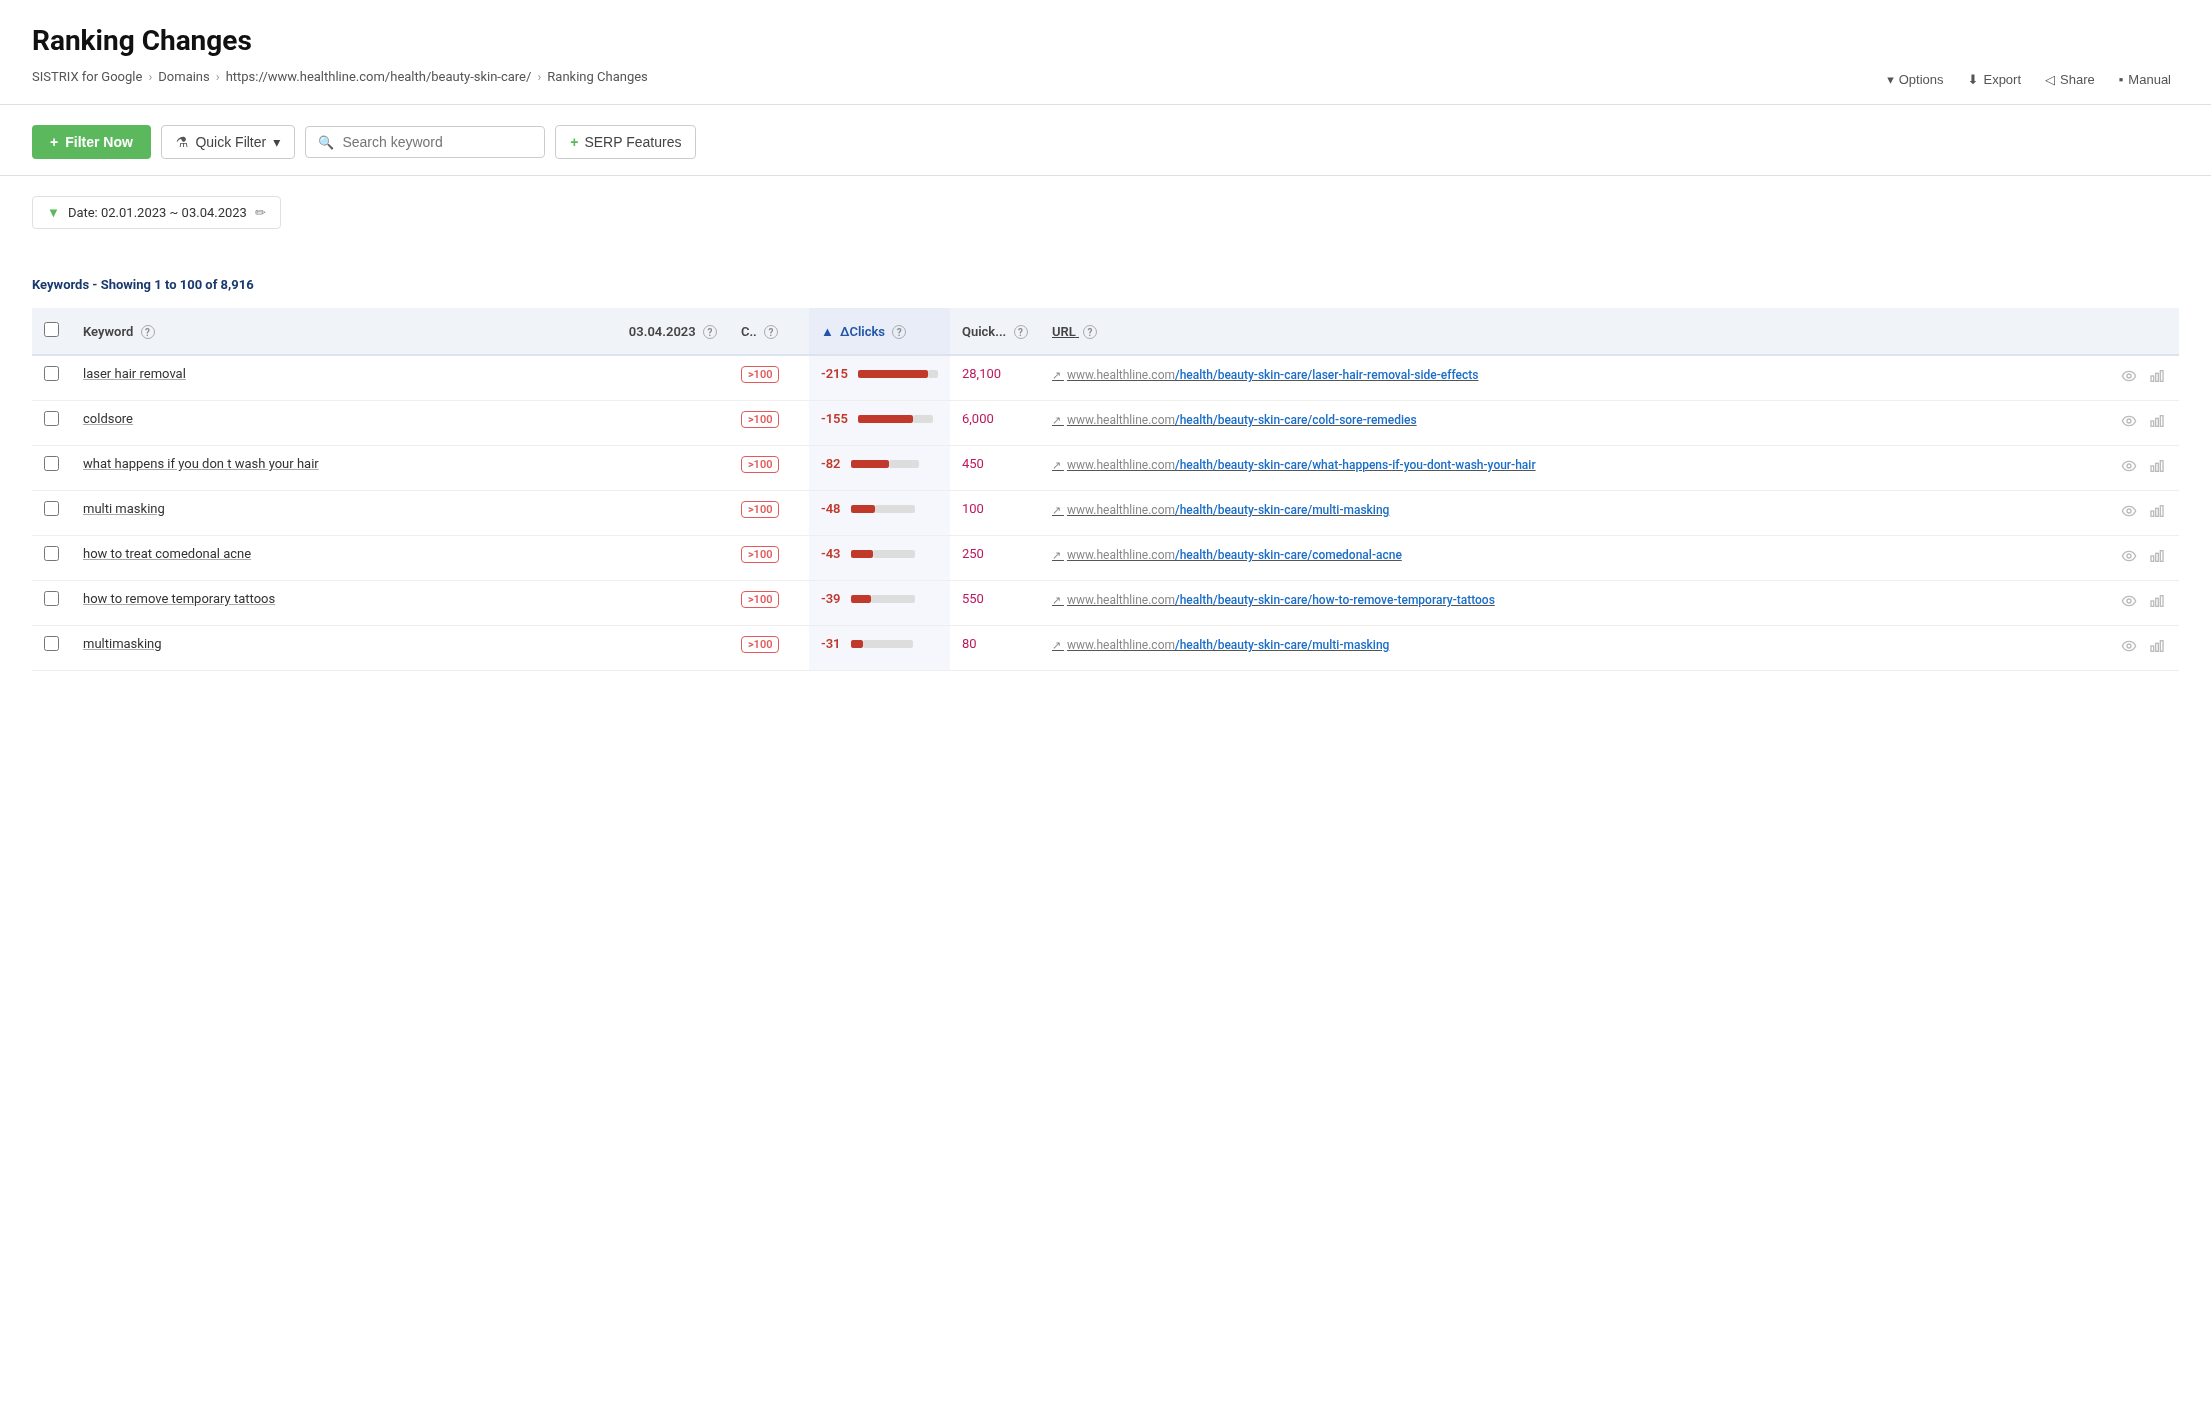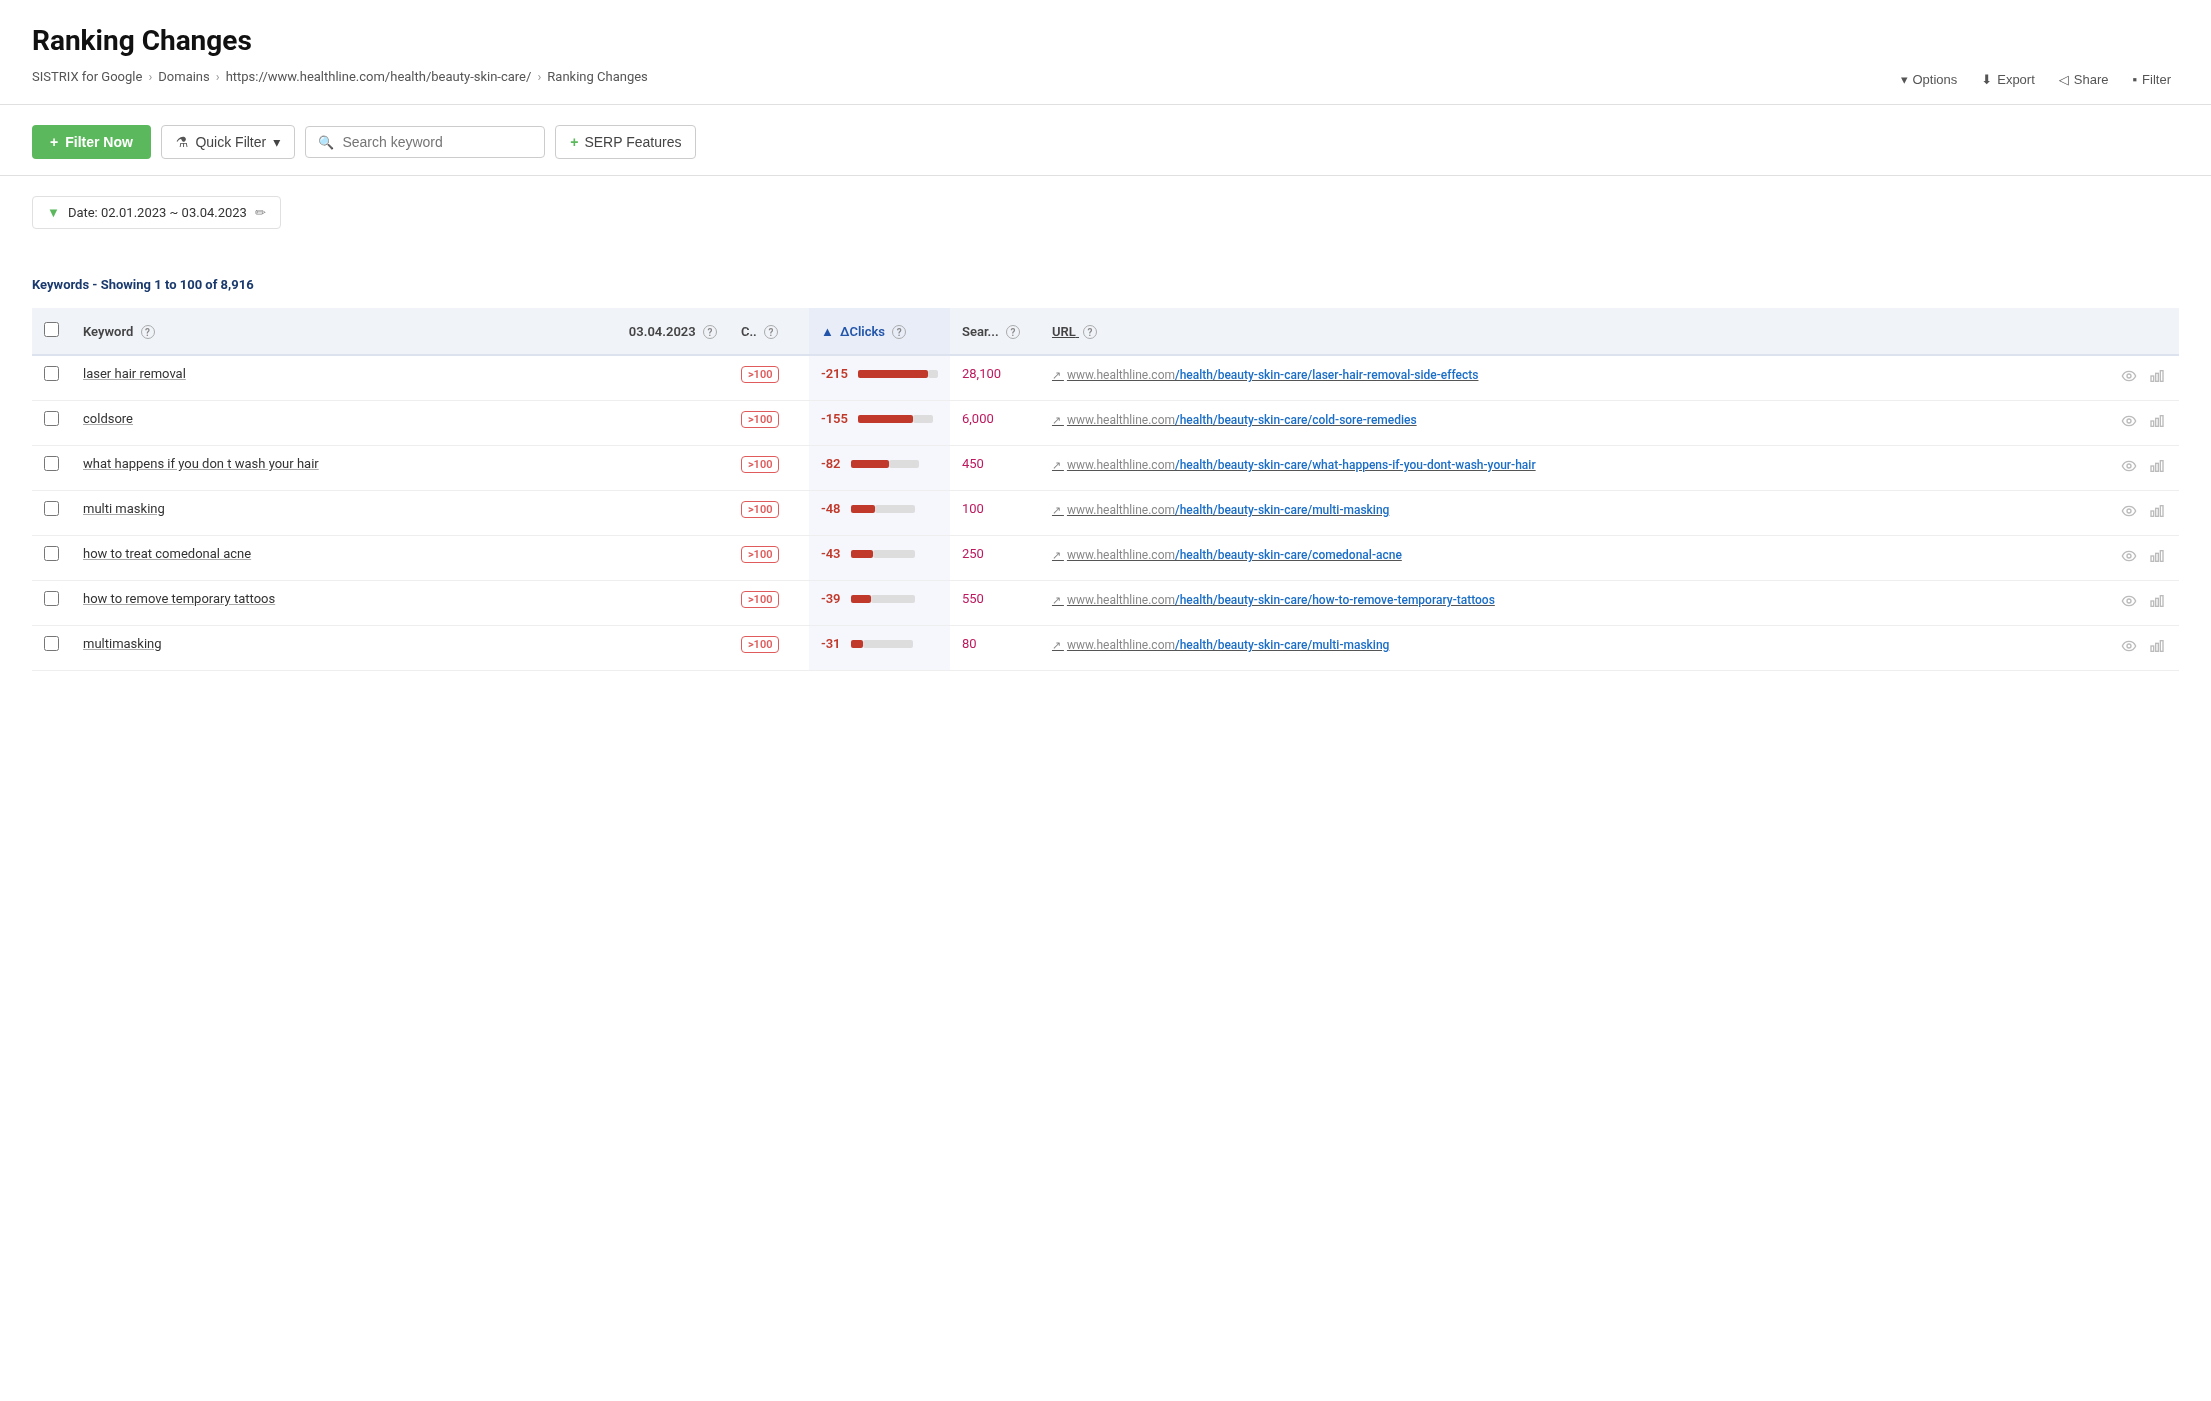--- a/index.html
+++ b/index.html
@@ -282,21 +282,21 @@
     <button class="top-action-btn">
       <span>⬇</span>
       <span>Export</span>
     </button>
     <button class="top-action-btn">
       <span>◁</span>
       <span>Share</span>
     </button>
     <button class="top-action-btn">
       <span>▪</span>
-      <span>Filter</span>
+      <span>Manual</span>
     </button>
   </div>
 
   <h1 class="page-title">Ranking Changes</h1>
 
   <nav class="breadcrumb">
     <a href="#">SISTRIX for Google</a>
     <span class="breadcrumb-sep">›</span>
     <a href="#">Domains</a>
     <span class="breadcrumb-sep">›</span>
@@ -357,21 +357,21 @@
           <th class="col-c">
             <span>C..</span>
             <span class="help-icon">?</span>
           </th>
           <th class="col-delta col-delta" style="cursor:pointer; background:#e8edf8; color:#2255aa;">
             <span class="sort-arrow">▲</span>
             <span>ΔClicks</span>
             <span class="help-icon">?</span>
           </th>
           <th class="col-search">
-            <span>Sear...</span>
+            <span>Quick...</span>
             <span class="help-icon">?</span>
           </th>
           <th class="col-url">
             <span>URL</span>
             <span class="help-icon">?</span>
           </th>
           <th class="col-actions"></th>
         </tr>
       </thead>
       <tbody id="table-body">

